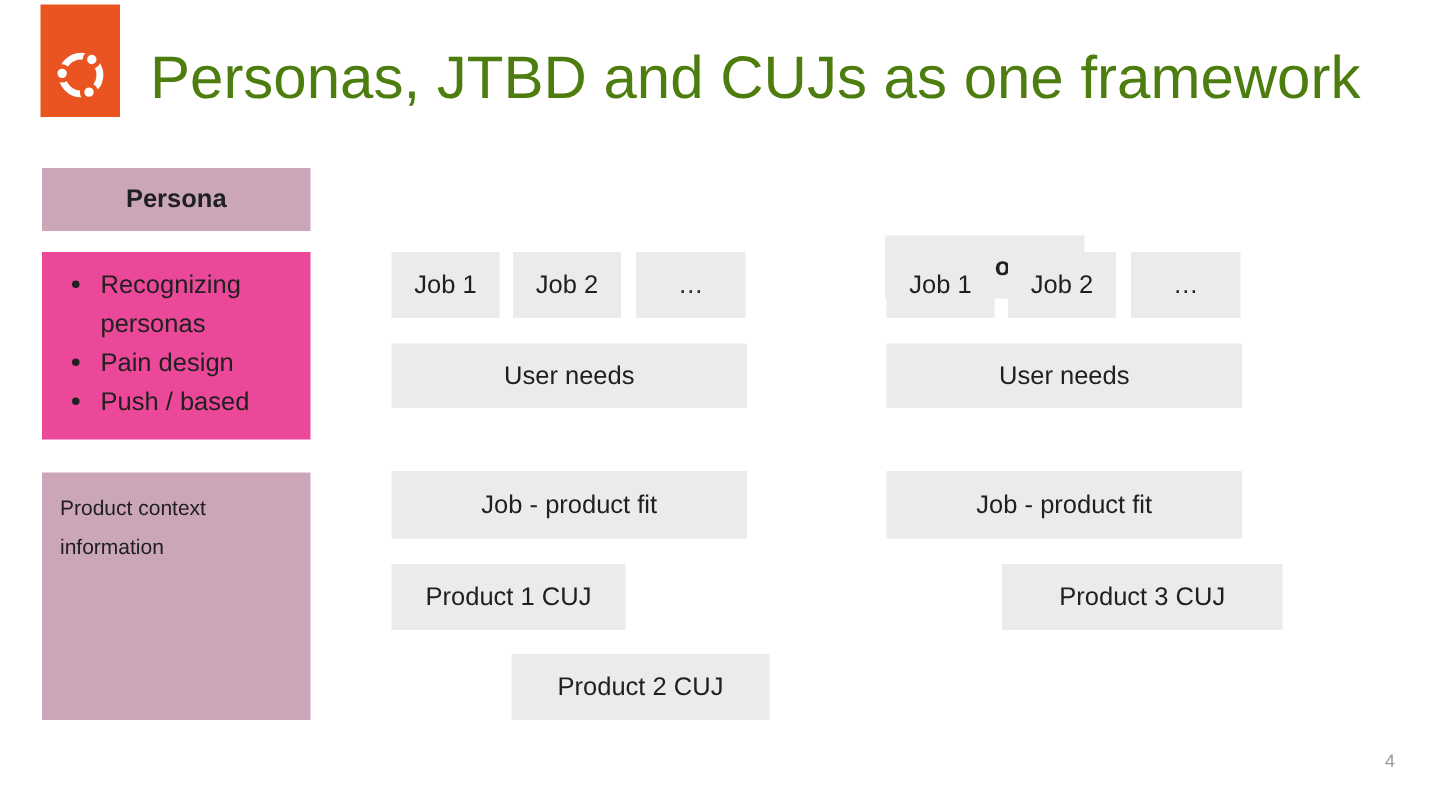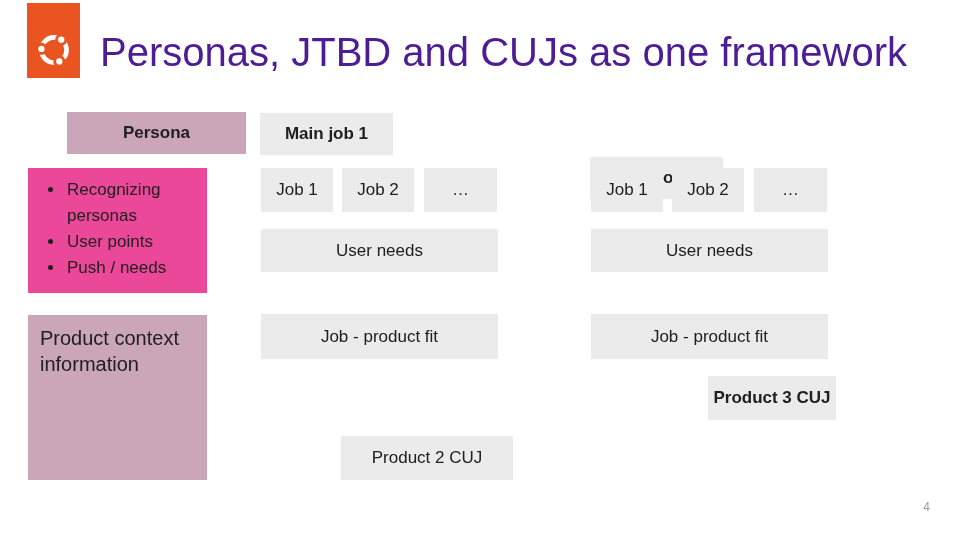--- a/index.html
+++ b/index.html
@@ -14,50 +14,50 @@
   .logo {
     position:absolute; left:27px; top:3px; width:53px; height:75px;
     background:#E95420;
     display:flex; align-items:flex-end; justify-content:center;
   }
   .logo svg { display:block; margin-bottom:7px; }
 
   .title {
     position:absolute; left:100px; top:26px; width:850px;
     margin:0;
-    font-size:40px; font-weight:300; color:#4c1d95;
+    font-size:40px; font-weight:300; color:#4d7c0f;
     line-height:52px; white-space:nowrap;
   }
 
   .box {
     position:absolute;
     display:flex; align-items:center; justify-content:center;
     font-size:17px; color:#202020;
     box-sizing:border-box;
   }
-  .pink { background:#CBA6B8;margin-left:39px; }
+  .pink { background:#CBA6B8; }
   .gray { background:#EBEBEB; }
   .bold { font-weight:bold; }
 
   .bullets-box {
     position:absolute; left:28px; top:168px; width:179px; height:125px;
     background:#ec4899; box-sizing:border-box;
     font-size:17px; color:#202020;
   }
   .bullets-box ul {
     margin:9px 0 0 0; padding-left:37px;
     line-height:26px;
   }
   .bullets-box li { padding-left:2px; }
 
   .context-box {
     position:absolute; left:28px; top:315px; width:179px; height:165px;
     background:#CBA6B8; box-sizing:border-box;
     padding:10px 12px;
-    font-size:20px; line-height:26px; color:#202020;
+    font-size:14px; line-height:26px; color:#202020;
     justify-content:flex-start; align-items:flex-start;
     display:flex;
   }
 
   .footer-link {
     position:absolute; left:28px; top:504px;
     font-size:11.5px; font-weight:bold;
     color:#1155CC; text-decoration:underline;
     cursor:pointer;
   }
@@ -81,48 +81,48 @@
     </svg>
   </div>
 
   <h1 class="title">Personas, JTBD and CUJs as one framework</h1>
 
   <div class="box pink bold" style="left:28px; top:112px; width:179px; height:42px;">Persona</div>
 
   <div class="bullets-box">
     <ul>
       <li>Recognizing personas</li>
-      <li>User points</li>
-      <li>Push / needs</li>
+      <li>Pain design</li>
+      <li>Push / based</li>
     </ul>
   </div>
 
   <div class="context-box">
     <span>Product context information</span>
   </div>
 
-  <div class="box gray bold" style="left:260px; top:113px; width:133px; height:42px;">Main job 1</div>
 
   <div class="box gray" style="left:261px; top:168px; width:72px; height:44px;">Job 1</div>
   <div class="box gray" style="left:342px; top:168px; width:72px; height:44px;">Job 2</div>
   <div class="box gray" style="left:424px; top:168px; width:73px; height:44px;">…</div>
 
   <div class="box gray" style="left:261px; top:229px; width:237px; height:43px;">User needs</div>
 
   <div class="box gray" style="left:261px; top:314px; width:237px; height:45px;">Job - product fit</div>
 
+  <div class="box gray" style="left:261px; top:376px; width:156px; height:44px;">Product 1 CUJ</div>
   <div class="box gray" style="left:341px; top:436px; width:172px; height:44px;">Product 2 CUJ</div>
 
   <div class="box gray bold" style="left:590px; top:113px; width:133px; height:42px;margin-top:44px;">Main job 2</div>
 
   <div class="box gray" style="left:591px; top:168px; width:72px; height:44px;">Job 1</div>
   <div class="box gray" style="left:672px; top:168px; width:72px; height:44px;">Job 2</div>
   <div class="box gray" style="left:754px; top:168px; width:73px; height:44px;">…</div>
 
   <div class="box gray" style="left:591px; top:229px; width:237px; height:43px;">User needs</div>
 
   <div class="box gray" style="left:591px; top:314px; width:237px; height:45px;">Job - product fit</div>
 
-  <div class="box gray" style="left:708px; top:376px; width:128px; height:44px;font-weight:bold;">Product 3 CUJ</div>
+  <div class="box gray" style="left:668px; top:376px; width:187px; height:44px;">Product 3 CUJ</div>
 
   <div class="page-number">4</div>
 
 </div>
 
 </body></html>

